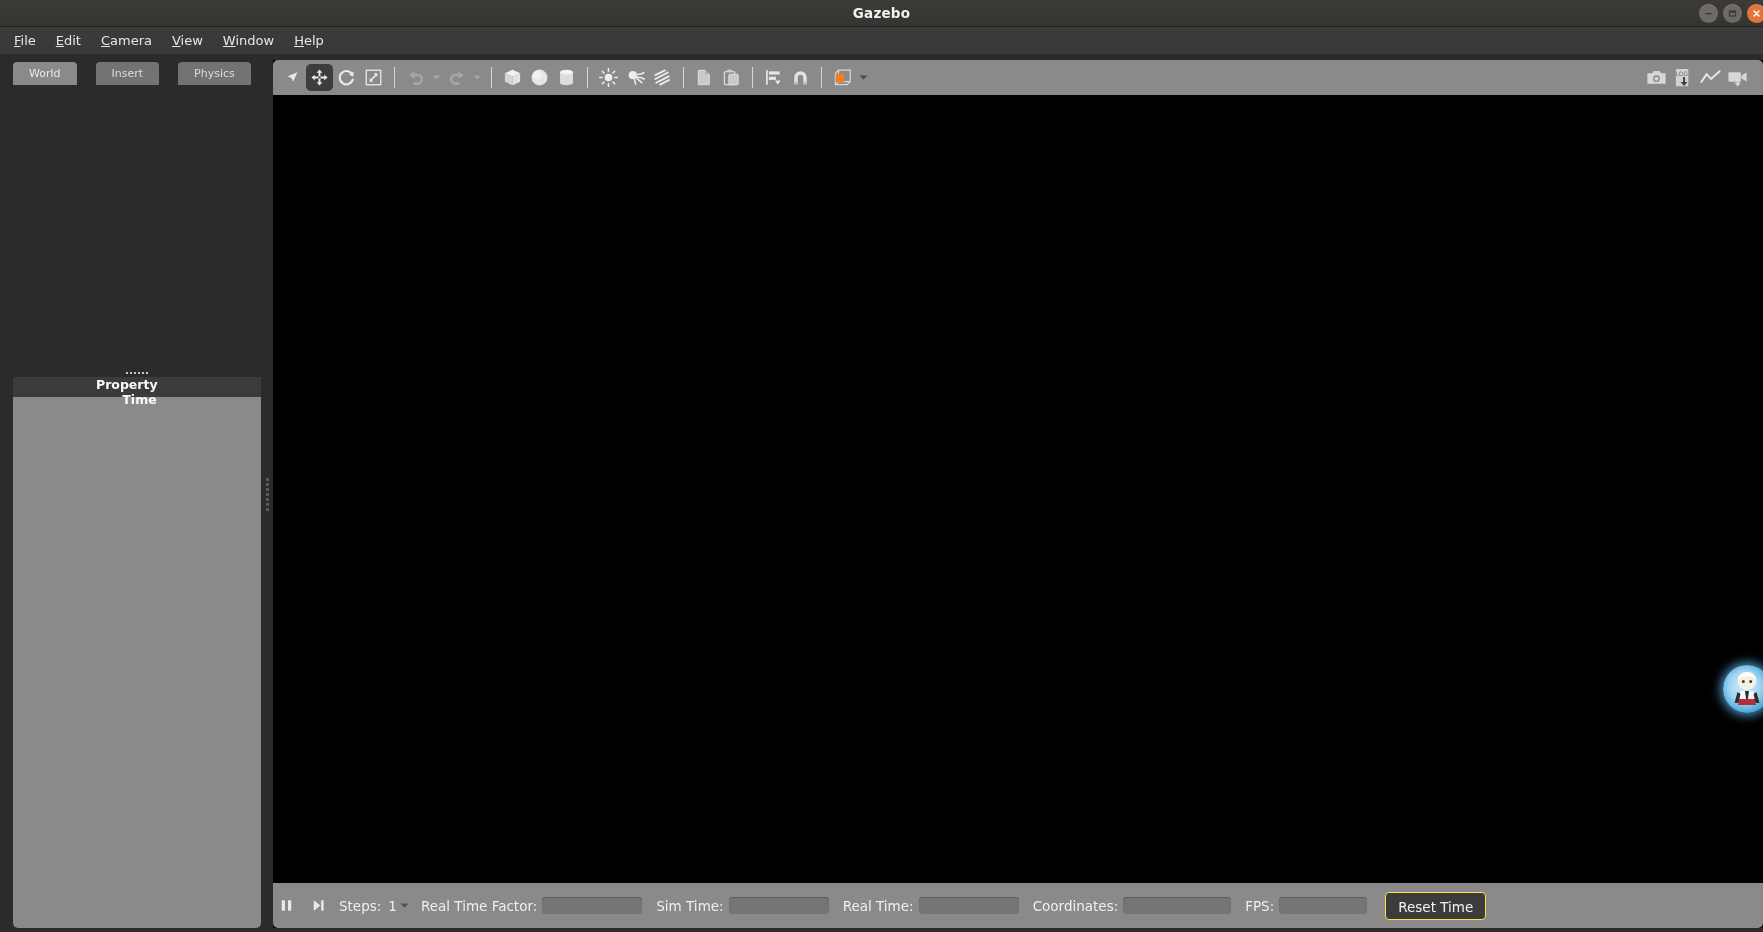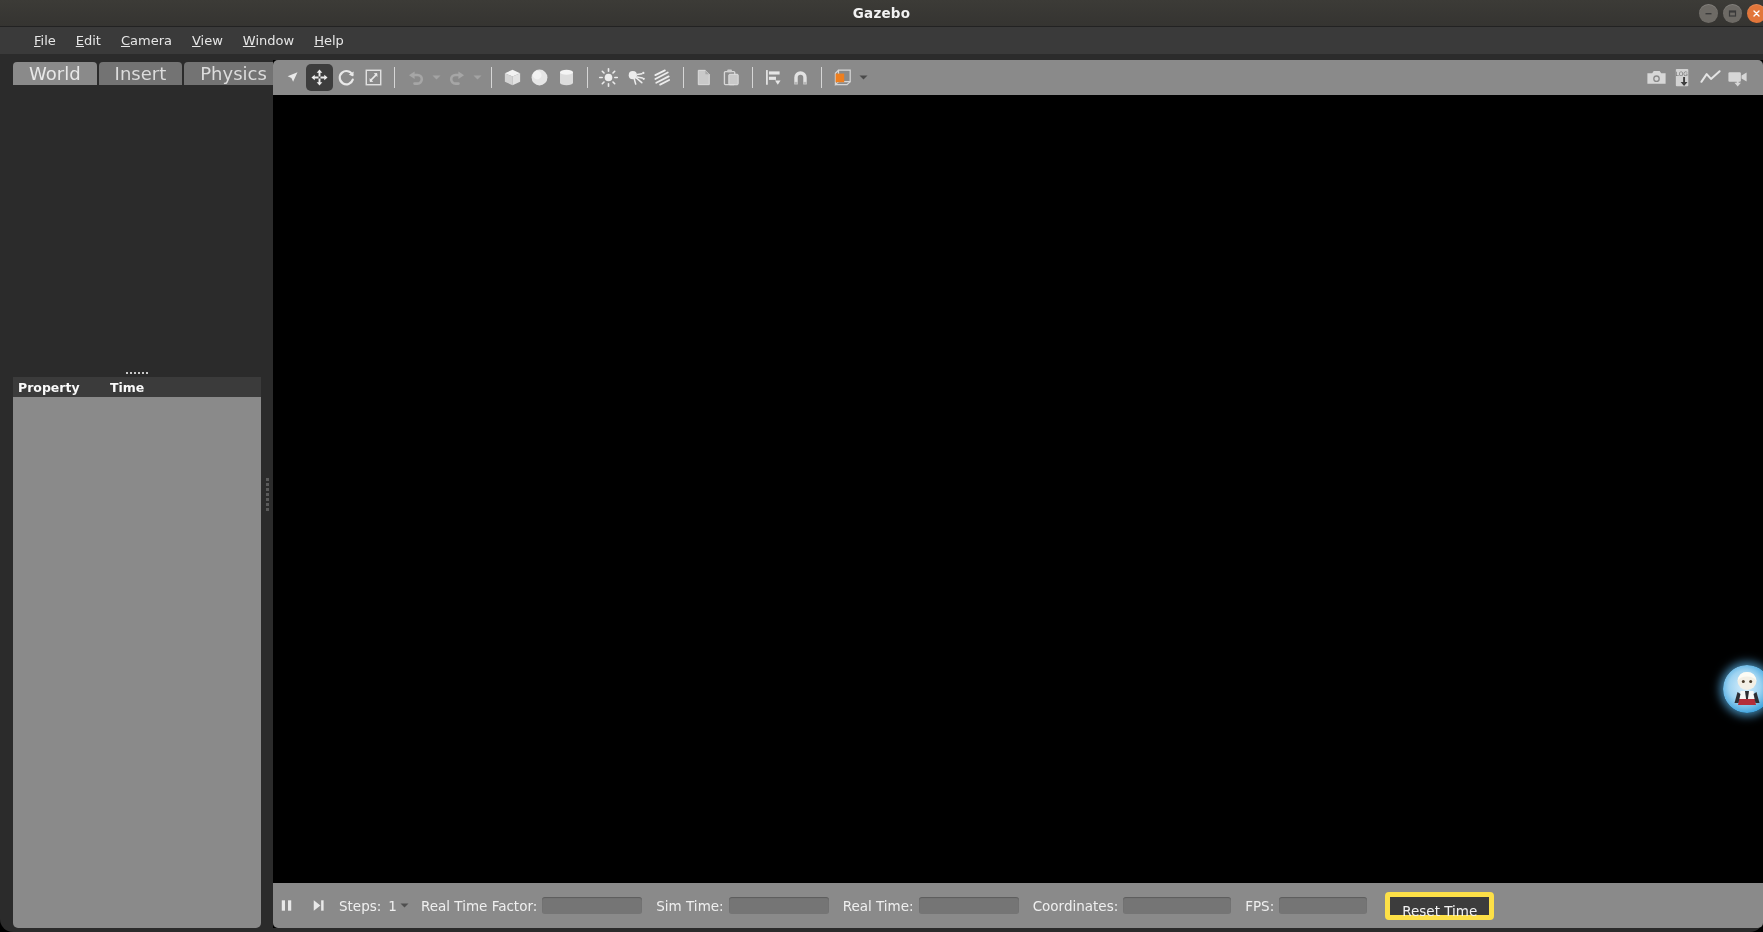--- a/index.html
+++ b/index.html
@@ -7,21 +7,20 @@
   html, body {
     width: 1763px; height: 932px;
     background: #000;
     font-family: "DejaVu Sans", "Liberation Sans", sans-serif;
     overflow: hidden;
   }
   #app {
     position: relative;
     width: 1763px; height: 932px;
     background: #2b2b2b;
-    border-radius: 13px;
   }
 
   
   .titlebar {
     position: absolute; left: 0; top: 0;
     width: 1763px; height: 27px;
     background: linear-gradient(to bottom, #3c3b37 0%, #353431 100%);
     border-bottom: 1px solid #222;
   }
   .titlebar .title {
@@ -43,21 +42,21 @@
   }
   .wbtn.close { background: #e2763a; margin-right: -9px; }
   .wbtn svg { display: block; }
 
   
   .menubar {
     position: absolute; left: 0; top: 27px;
     width: 1763px; height: 27px;
     background: #3a3a3a;
     display: flex; align-items: center;
-    padding-left: 24px; gap: 0px;
+    padding-left: 4px; gap: 0px;
   }
   .menuitem {
     color: #e6e6e6; font-size: 13px;
     padding: 3px 10px 3px 10px;
     cursor: default; white-space: nowrap;
   }
   .menuitem u { text-decoration: underline; }
 
   
   .leftpanel {
@@ -65,24 +64,24 @@
     width: 248px; height: 868px;
     background: #2b2b2b;
   }
   .tabrow {
     position: absolute; left: 0; top: 0;
     height: 25px; display: flex; align-items: flex-end;
   }
   .tab {
     height: 23px; line-height: 23px;
     padding: 0 16px;
-    font-size: 18px; color: #e8e8e8;
+    font-size: 11px; color: #e8e8e8;
     background: #8a8a8a;
     border-top-left-radius: 4px; border-top-right-radius: 4px;
-    margin-right: 2px;
+    margin-right: 19px;
     cursor: default;
   }
   .tab.inactive { background: #737373; color: #dcdcdc; }
   .treebox {
     position: absolute; left: 0; top: 24px;
     width: 248px; height: 280px;
     background: #8a8a8a;
     border-top-left-radius: 4px;
     border-top-right-radius: 4px;
     padding: 7px 0 0 0;
@@ -107,21 +106,21 @@
     position: absolute; left: 0; top: 317px;
     width: 248px; height: 551px;
     background: #8a8a8a;
     border-bottom-left-radius: 5px;
     border-bottom-right-radius: 5px;
     overflow: hidden;
   }
   .propheader {
     height: 20px; background: #3b3b3b;
     display: flex; align-items: center;
-    color: #fafafa; font-size: 12.5px; font-weight: bold;
+    color: #fafafa; font-size: 12.5px; font-weight: bold; flex-direction: column;
   }
   .propheader .col1 { width: 92px; padding-left: 5px; }
   .propheader .col2 { padding-left: 5px; }
 
   
   .splitv {
     position: absolute; left: 262px; top: 60px;
     width: 10px; height: 868px;
     display: flex; align-items: center; justify-content: center;
   }
@@ -212,21 +211,21 @@
   .w-sim  { width: 100px; }
   .w-real { width: 100px; }
   .w-iter { width: 108px; }
   .w-fps  { width: 88px; }
   .resetbtn {
     margin-left: 12px;
     height: 28px; padding: 0 12px;
     background: #3c3c3c; color: #f2f2f2;
     font-size: 13.5px; line-height: 28px;
     border-radius: 4px; cursor: default;
-    border: 5px solid #fde047;
+    border: 1px solid #fde047;
   }
   .sb-caret { margin: 0 4px 0 3px; display:flex; align-items:center; }
 </style>
 </head>
 <body>
 
 <div id="app">
 
   <div class="titlebar">
     <div class="title">Gazebo</div>

